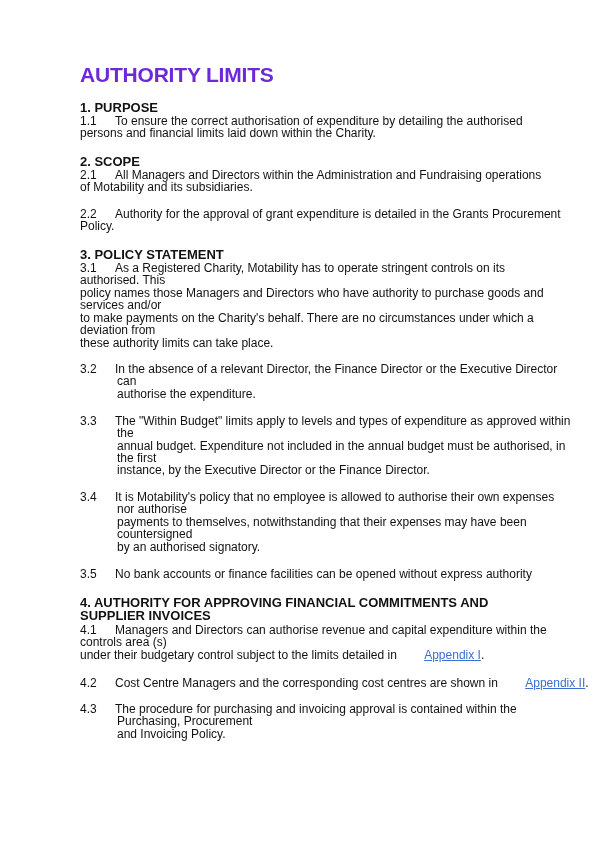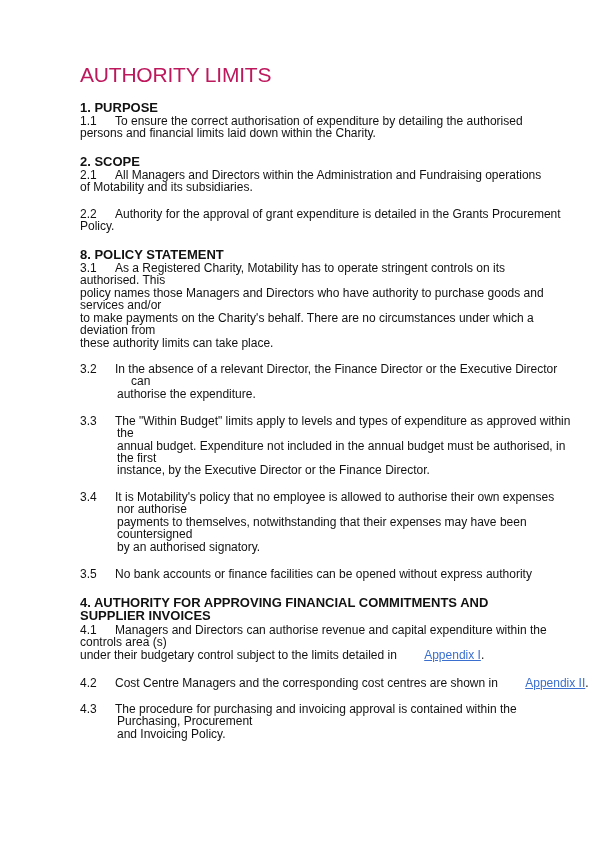--- a/index.html
+++ b/index.html
@@ -1,19 +1,19 @@
 <!DOCTYPE html>
 <html><head>
 <meta charset="utf-8">
 <style>
   html, body { margin: 0; padding: 0; background: #ffffff; }
   body { width: 601px; height: 844px; position: relative; overflow: hidden;
          font-family: "Liberation Sans", sans-serif; color: #111111; }
   .ln { position: absolute; white-space: pre; font-size: 12px; line-height: 12px; }
-  .title { position: absolute; left: 80px; top: 63px; font-size: 21px; font-weight: normal; color: #be185d; letter-spacing: -0.2px; }
+  .title { position: absolute; left: 80px; top: 63px; font-size: 21px; font-weight: bold; color: #6d28d9; letter-spacing: -0.2px; }
   .h { position: absolute; left: 80px; font-size: 13px; font-weight: bold; color: #111111; line-height: 14px; text-align: right; }
   .num { display: inline-block; width: 35px; }
   a.link { color: #3a6fd0; text-decoration: underline; margin-left: 24px; }
 </style>
 </head>
 <body>
 
 <div>
 
   <div class="title">AUTHORITY LIMITS</div>
@@ -22,31 +22,31 @@
   <div class="ln" style="left:80px;top:115px"><span class="num">1.1</span><span>To ensure the correct authorisation of expenditure by detailing the authorised</span></div>
   <div class="ln" style="left:80px;top:127px">persons and financial limits laid down within the Charity.</div>
 
   <div class="h" style="top:155px">2. SCOPE</div>
   <div class="ln" style="left:80px;top:169px"><span class="num">2.1</span><span>All Managers and Directors within the Administration and Fundraising operations</span></div>
   <div class="ln" style="left:80px;top:181px">of Motability and its subsidiaries.</div>
 
   <div class="ln" style="left:80px;top:208px"><span class="num">2.2</span><span>Authority for the approval of grant expenditure is detailed in the Grants Procurement</span></div>
   <div class="ln" style="left:80px;top:220px">Policy.</div>
 
-  <div class="h" style="top:248px">8. POLICY STATEMENT</div>
+  <div class="h" style="top:248px">3. POLICY STATEMENT</div>
   <div class="ln" style="left:80px;top:262px"><span class="num">3.1</span><span>As a Registered Charity, Motability has to operate stringent controls on its</span></div>
   <div class="ln" style="left:80px;top:274px">authorised. This</div>
   <div class="ln" style="left:80px;top:287px">policy names those Managers and Directors who have authority to purchase goods and</div>
   <div class="ln" style="left:80px;top:299px">services and/or</div>
   <div class="ln" style="left:80px;top:312px">to make payments on the Charity's behalf. There are no circumstances under which a</div>
   <div class="ln" style="left:80px;top:324px">deviation from</div>
   <div class="ln" style="left:80px;top:337px">these authority limits can take place.</div>
 
   <div class="ln" style="left:80px;top:363px"><span class="num">3.2</span><span>In the absence of a relevant Director, the Finance Director or the Executive Director</span></div>
-  <div class="ln" style="left:131px;top:375px">can</div>
+  <div class="ln" style="left:117px;top:375px">can</div>
   <div class="ln" style="left:117px;top:388px">authorise the expenditure.</div>
 
   <div class="ln" style="left:80px;top:415px"><span class="num">3.3</span><span>The "Within Budget" limits apply to levels and types of expenditure as approved within</span></div>
   <div class="ln" style="left:117px;top:427px">the</div>
   <div class="ln" style="left:117px;top:440px">annual budget. Expenditure not included in the annual budget must be authorised, in</div>
   <div class="ln" style="left:117px;top:452px">the first</div>
   <div class="ln" style="left:117px;top:464px">instance, by the Executive Director or the Finance Director.</div>
 
   <div class="ln" style="left:80px;top:491px"><span class="num">3.4</span><span>It is Motability's policy that no employee is allowed to authorise their own expenses</span></div>
   <div class="ln" style="left:117px;top:503px">nor authorise</div>

